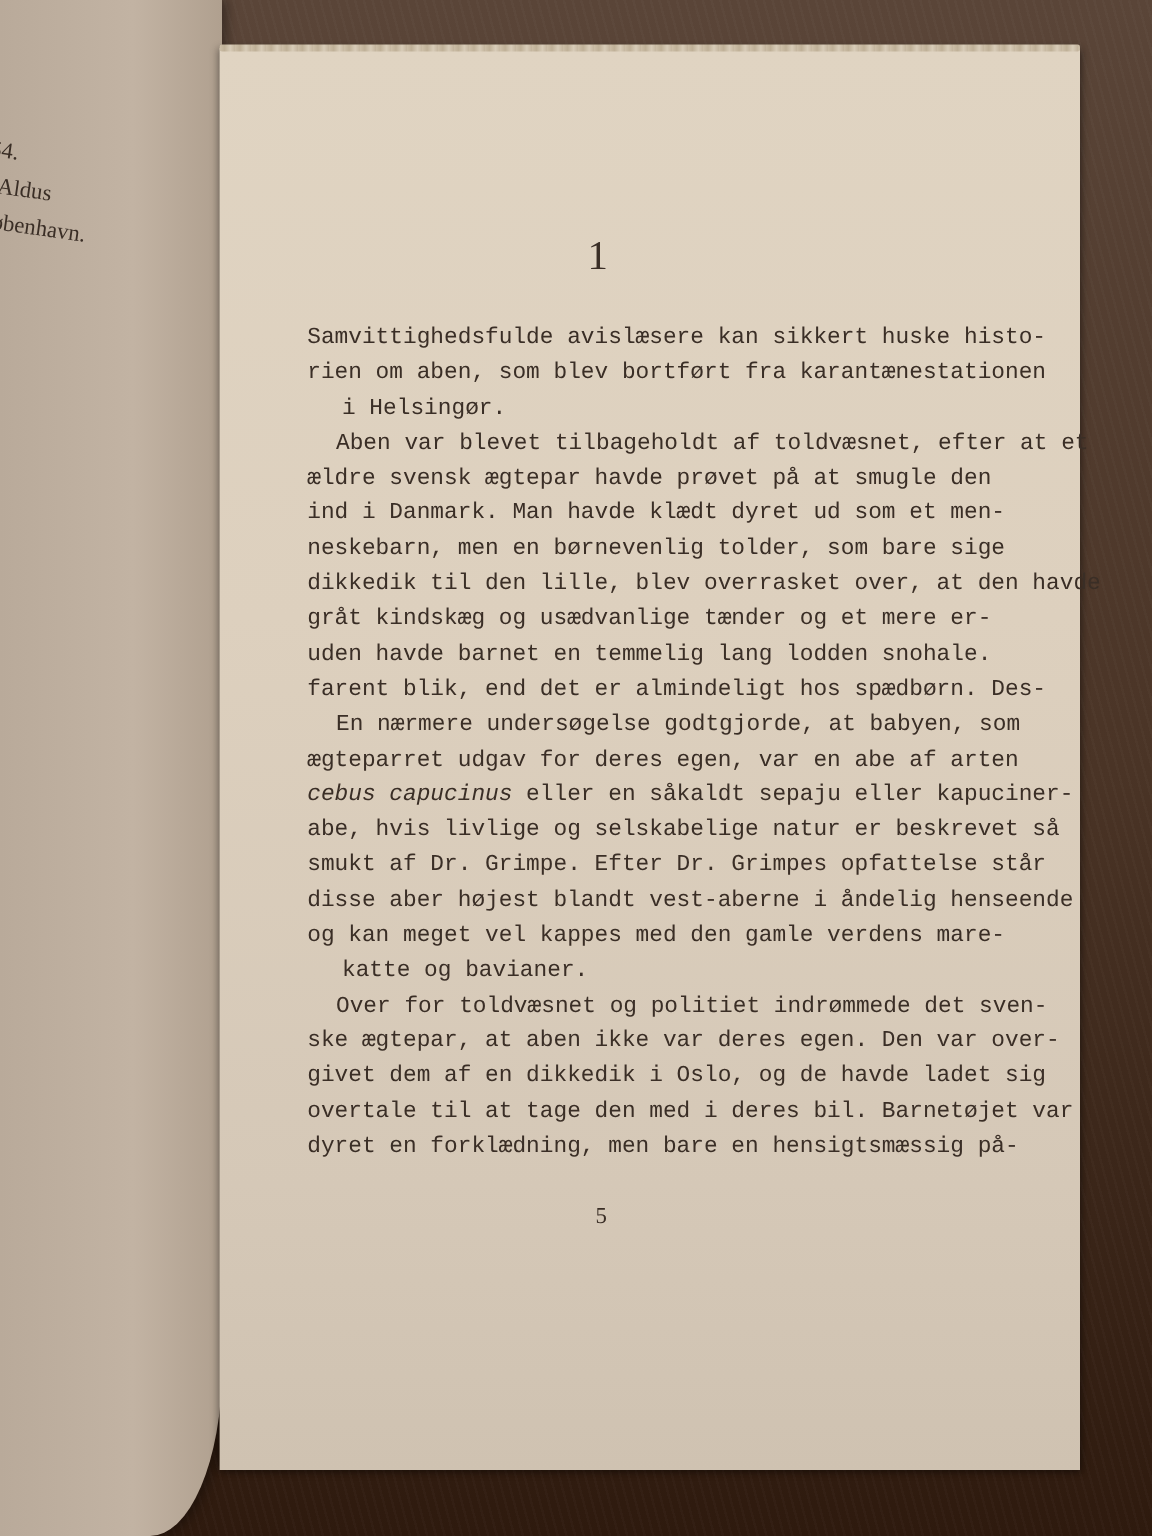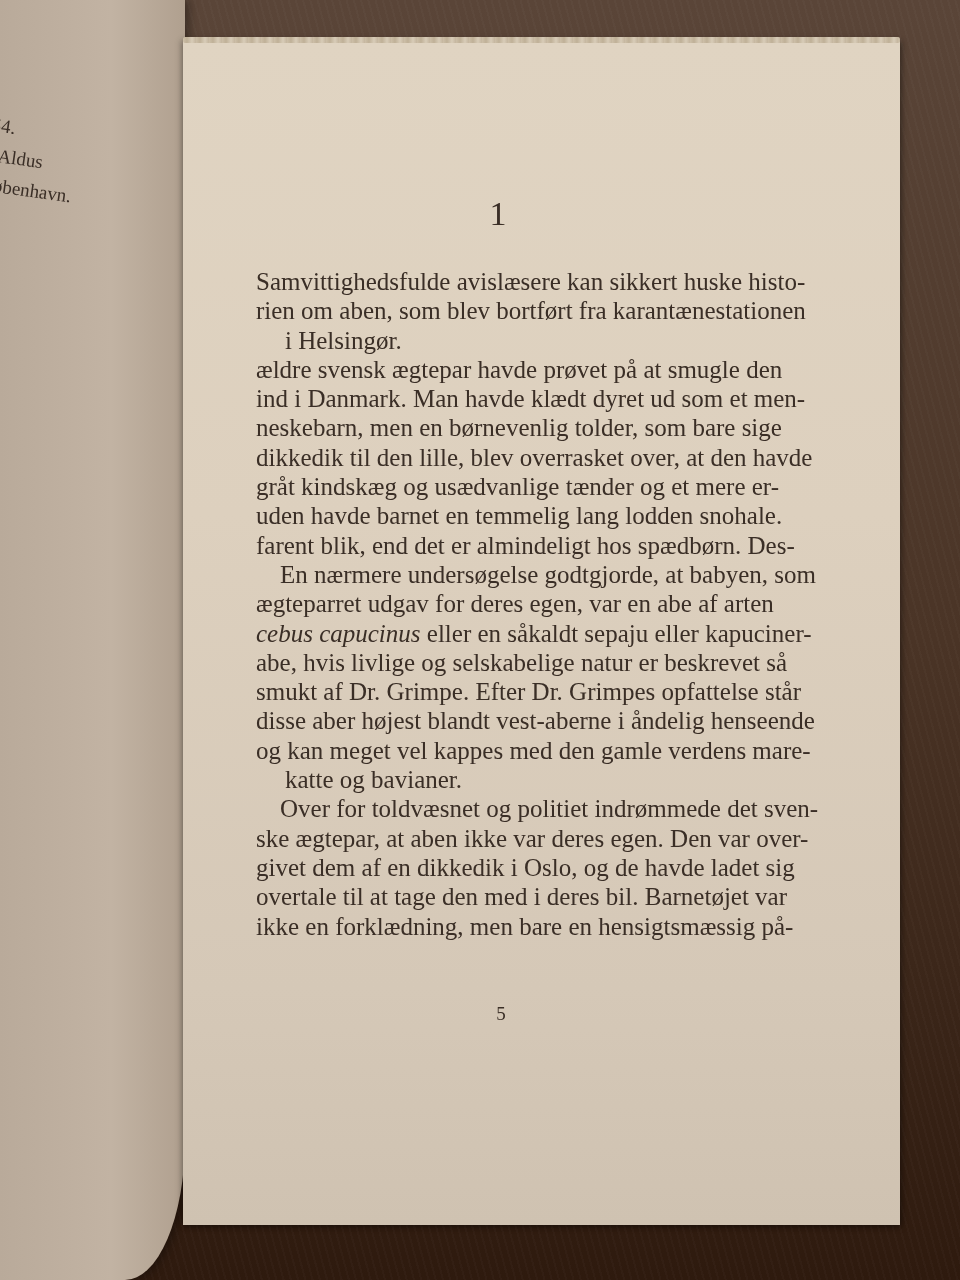--- a/index.html
+++ b/index.html
@@ -72,23 +72,24 @@
       font-size: 34px;
       color: #3a2e26;
       padding-left: 0;
     }
     .text-block {
       position: absolute;
       left: 73px;
       top: 227px;
       width: 488px;
       color: #3a2e26;
-      font-size: 25px;
+      font-size: 19px;
       line-height: 29.3px;
       text-align: justify;
+      font-family: Liberation Mono, monospace;
     }
     .text-block .line {
       display: block;
       text-align: justify;
       text-align-last: justify;
       white-space: nowrap;
       height: 29.3px;
     }
     .text-block .line.last { text-align-last: left; margin-left: 29px; }
     .text-block .line.indent { padding-left: 24px; }
@@ -121,20 +122,21 @@
 
   <div class="text-block">
 
     <div class="paragraph">
       <span class="line">Samvittighedsfulde avislæsere kan sikkert huske histo-</span>
       <span class="line">rien om aben, som blev bortført fra karantænestationen</span>
       <span class="line last">i Helsingør.</span>
     </div>
 
     <div class="paragraph">
+      <span class="line indent">Aben var blevet tilbageholdt af toldvæsnet, efter at et</span>
       <span class="line">ældre svensk ægtepar havde prøvet på at smugle den</span>
       <span class="line">ind i Danmark. Man havde klædt dyret ud som et men-</span>
       <span class="line">neskebarn, men en børnevenlig tolder, som bare sige</span>
       <span class="line">dikkedik til den lille, blev overrasket over, at den havde</span>
       <span class="line">gråt kindskæg og usædvanlige tænder og et mere er-</span>
       <span class="line">uden havde barnet en temmelig lang lodden snohale.</span>
       <span class="line">farent blik, end det er almindeligt hos spædbørn. Des-</span>
     </div>
 
     <div class="paragraph">
@@ -146,18 +148,18 @@
       <span class="line">disse aber højest blandt vest-aberne i åndelig henseende</span>
       <span class="line">og kan meget vel kappes med den gamle verdens mare-</span>
       <span class="line last">katte og bavianer.</span>
     </div>
 
     <div class="paragraph">
       <span class="line indent">Over for toldvæsnet og politiet indrømmede det sven-</span>
       <span class="line">ske ægtepar, at aben ikke var deres egen. Den var over-</span>
       <span class="line">givet dem af en dikkedik i Oslo, og de havde ladet sig</span>
       <span class="line">overtale til at tage den med i deres bil. Barnetøjet var</span>
-      <span class="line">ikke en forklædning, men bare en hensigtsmæssig på-</span>
+      <span class="line">dyret en forklædning, men bare en hensigtsmæssig på-</span>
     </div>
   </div>
 
   <div class="page-number">5</div>
 </div>
 
 </body></html>

